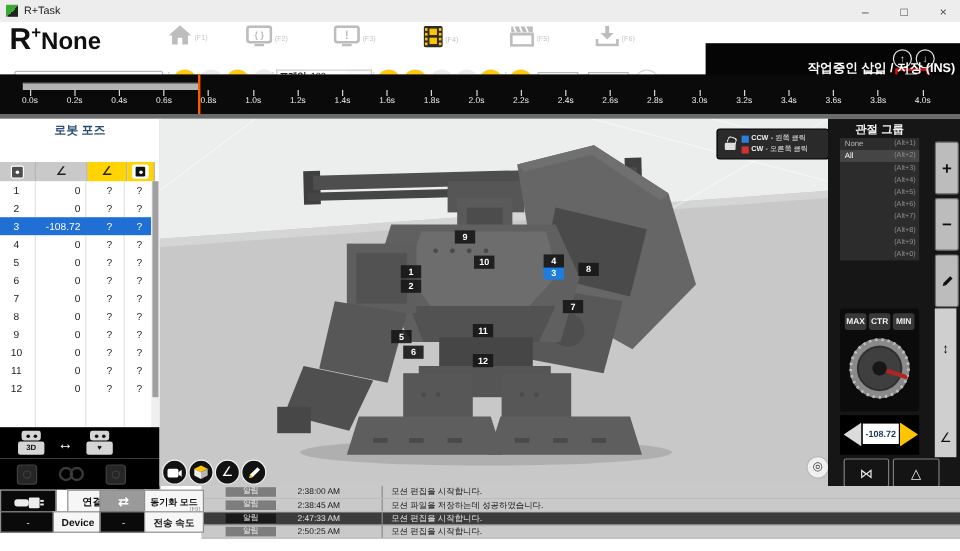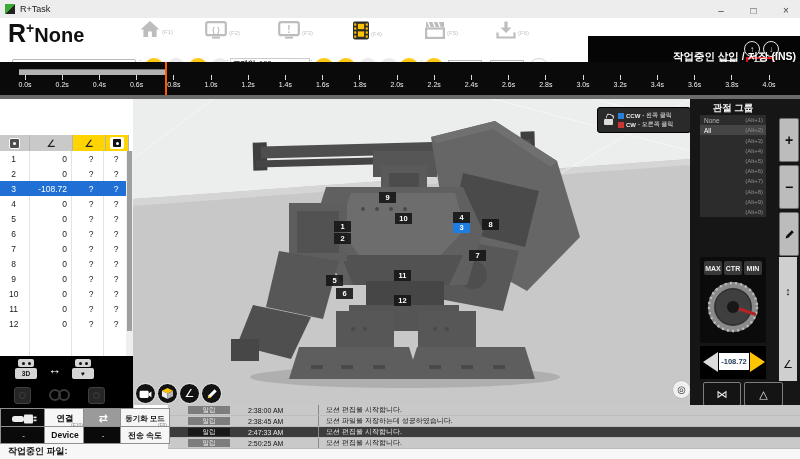--- a/index.html
+++ b/index.html
@@ -349,20 +349,21 @@
         <div class="ticklabel">3.8s</div>
       </div>
       <div class="tick" style="left: 754px;">
         <div class="tickline"></div>
         <div class="ticklabel">4.0s</div>
       </div>
     </div>
   <div class="abs" id="maindiv"></div>
 
   <div class="abs" id="posepanel">
+    <div id="posetitle">로봇 포즈</div>
     <div class="hrow" style="top:36px">
       <div class="hcell" style="width:29px">
           <span style="width:9px;height:9px;background:#4d4d4d;border:1px solid #fff;border-radius:2px;display:flex;align-items:center;justify-content:center">
             <i style="width:3px;height:3px;background:#fff;border-radius:50%"></i>
           </span>
         </div>
       <div class="hcell" style="width:42px;font-size:10px">∠</div>
       <div class="hcell yel" style="width:32px;font-size:10px">∠</div>
       <div class="hcell yel" style="width:22px">
           <span style="width:14px;height:12px;background:#fff;border-radius:2px;display:flex;align-items:center;justify-content:center">
@@ -486,40 +487,37 @@
 
   <div class="abs" style="left:0;top:408px;width:168px;height:34px;z-index:4">
     <div class="conncell blk" style="left:0;top:0;width:45px;height:19px">
       <svg width="26" height="12" viewBox="0 0 26 12">
           <rect x="1" y="3" width="12" height="6" rx="2.5" fill="#ececec"></rect>
           <rect x="13" y="1.5" width="9" height="9" rx="1" fill="#ececec"></rect>
           <rect x="22.5" y="3.6" width="3" height="1.6" fill="#ececec"></rect>
           <rect x="22.5" y="6.6" width="3" height="1.6" fill="#ececec"></rect>
         </svg>
     </div>
-    <div class="conncell wht" style="left:44px;top:0;width:40px;height:19px;font-size:8.5px">
+    <div class="conncell wht" style="left:56px;top:0;width:40px;height:19px;font-size:8.5px">
         <span>연결</span>
         <span class="subkey">(F10)</span>
       </div>
     <div class="conncell gry" style="left:83px;top:0;width:38px;height:19px;font-size:11px;font-weight:bold">
         <span>⇄</span>
       </div>
     <div class="conncell wht" style="left:120px;top:0;width:48px;height:19px;font-size:7.5px">
         <span>동기화 모드</span>
         <span class="subkey">(F9)</span>
       </div>
     <div class="conncell blk" style="left:0;top:18px;width:45px;height:16px;font-size:8px">-</div>
     <div class="conncell wht" style="left:44px;top:18px;width:40px;height:16px;font-size:8.5px">Device</div>
     <div class="conncell blk" style="left:83px;top:18px;width:38px;height:16px;font-size:8px">-</div>
     <div class="conncell wht" style="left:120px;top:18px;width:48px;height:16px;font-size:8px">전송 속도</div>
   </div>
 
-  <div class="abs flex" id="filebar">
-    <span>작업중인 파일:</span>
-  </div>
   <div class="abs" id="logarea">
       <div class="logrow">
         <span class="badge">알림</span>
         <span class="ltime">2:38:00 AM</span>
         <span class="lmsg">모션 편집을 시작합니다.</span>
       </div>
       <div class="logrow">
         <span class="badge">알림</span>
         <span class="ltime">2:38:45 AM</span>
         <span class="lmsg">모션 파일을 저장하는데 성공하였습니다.</span>

